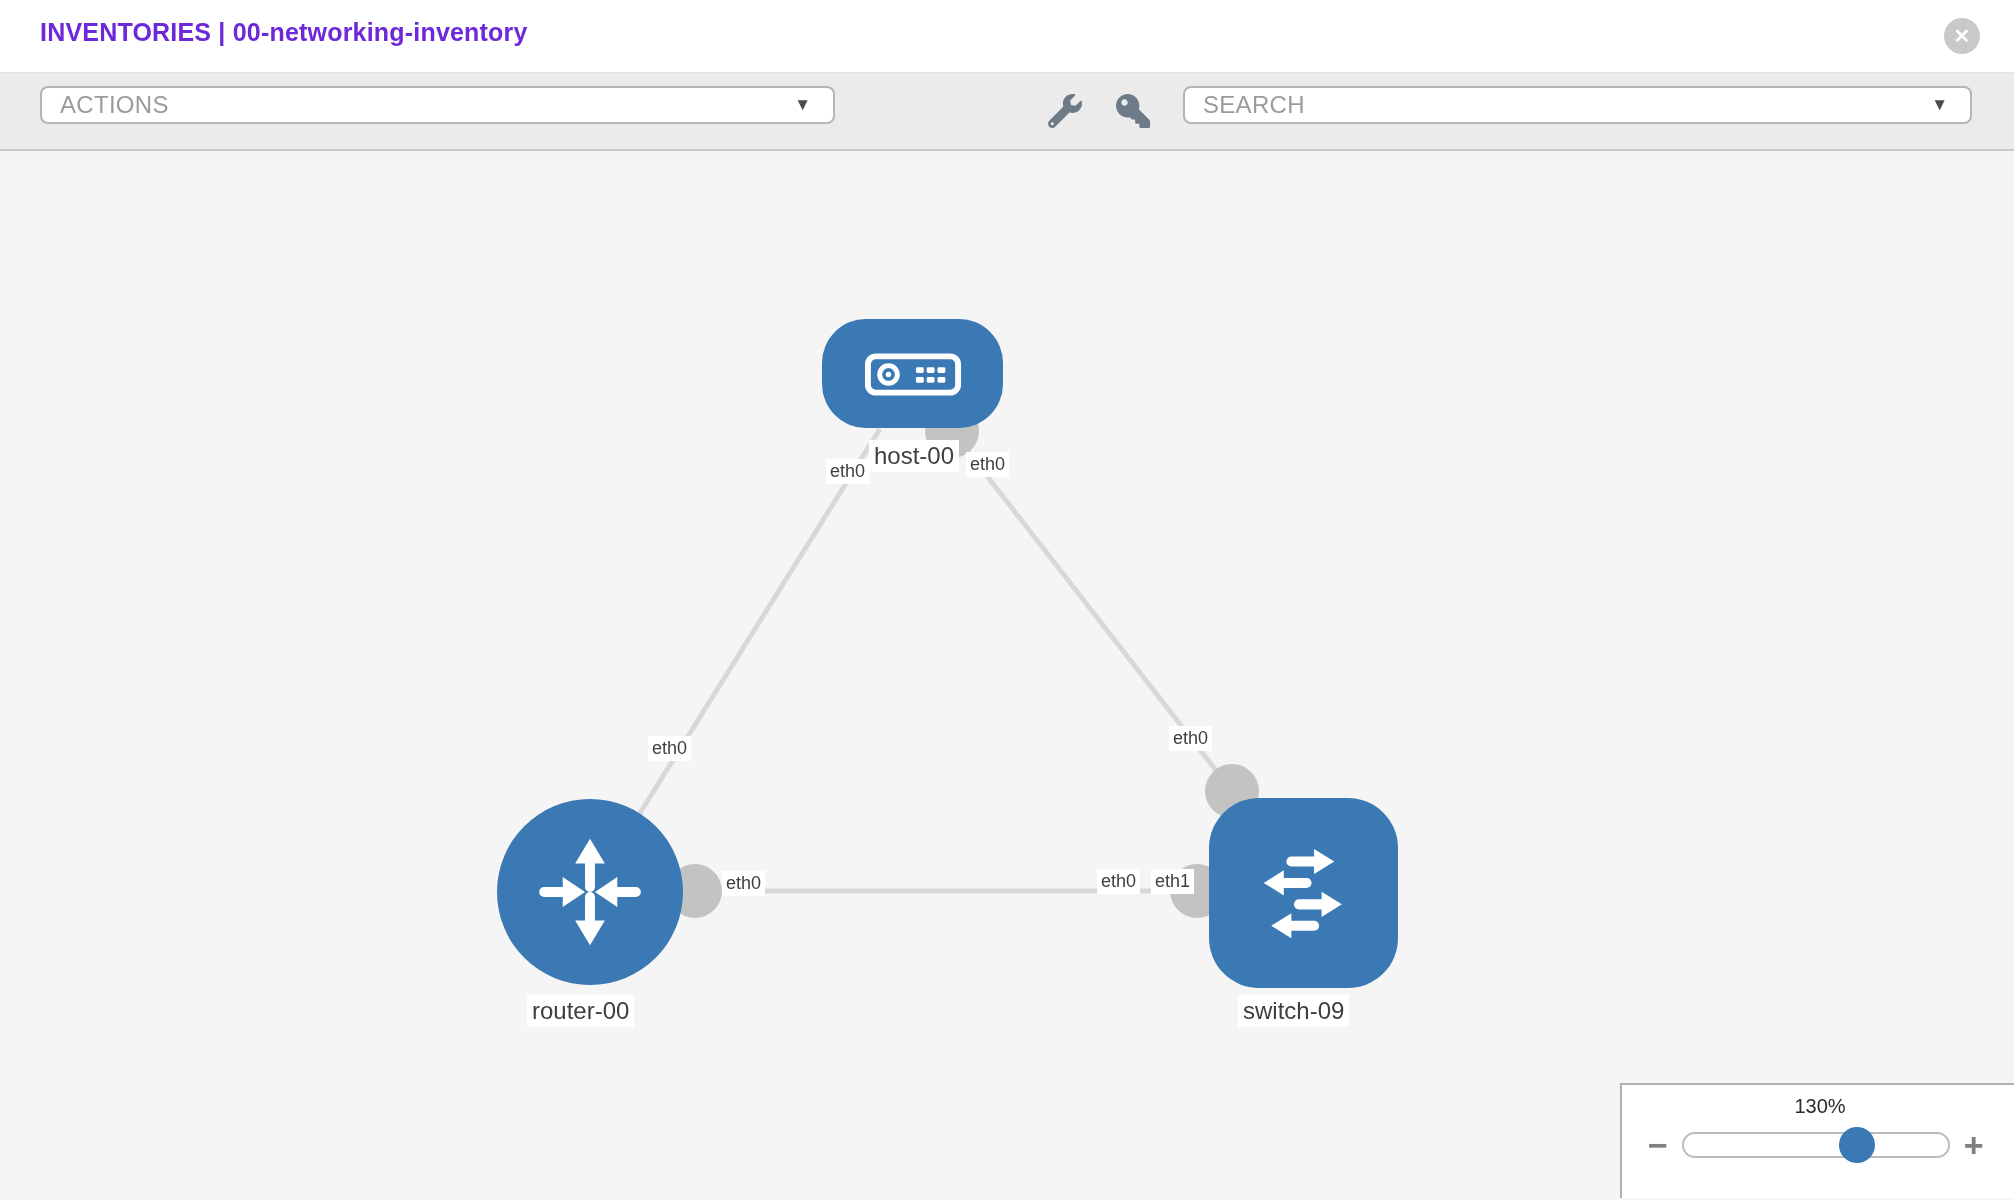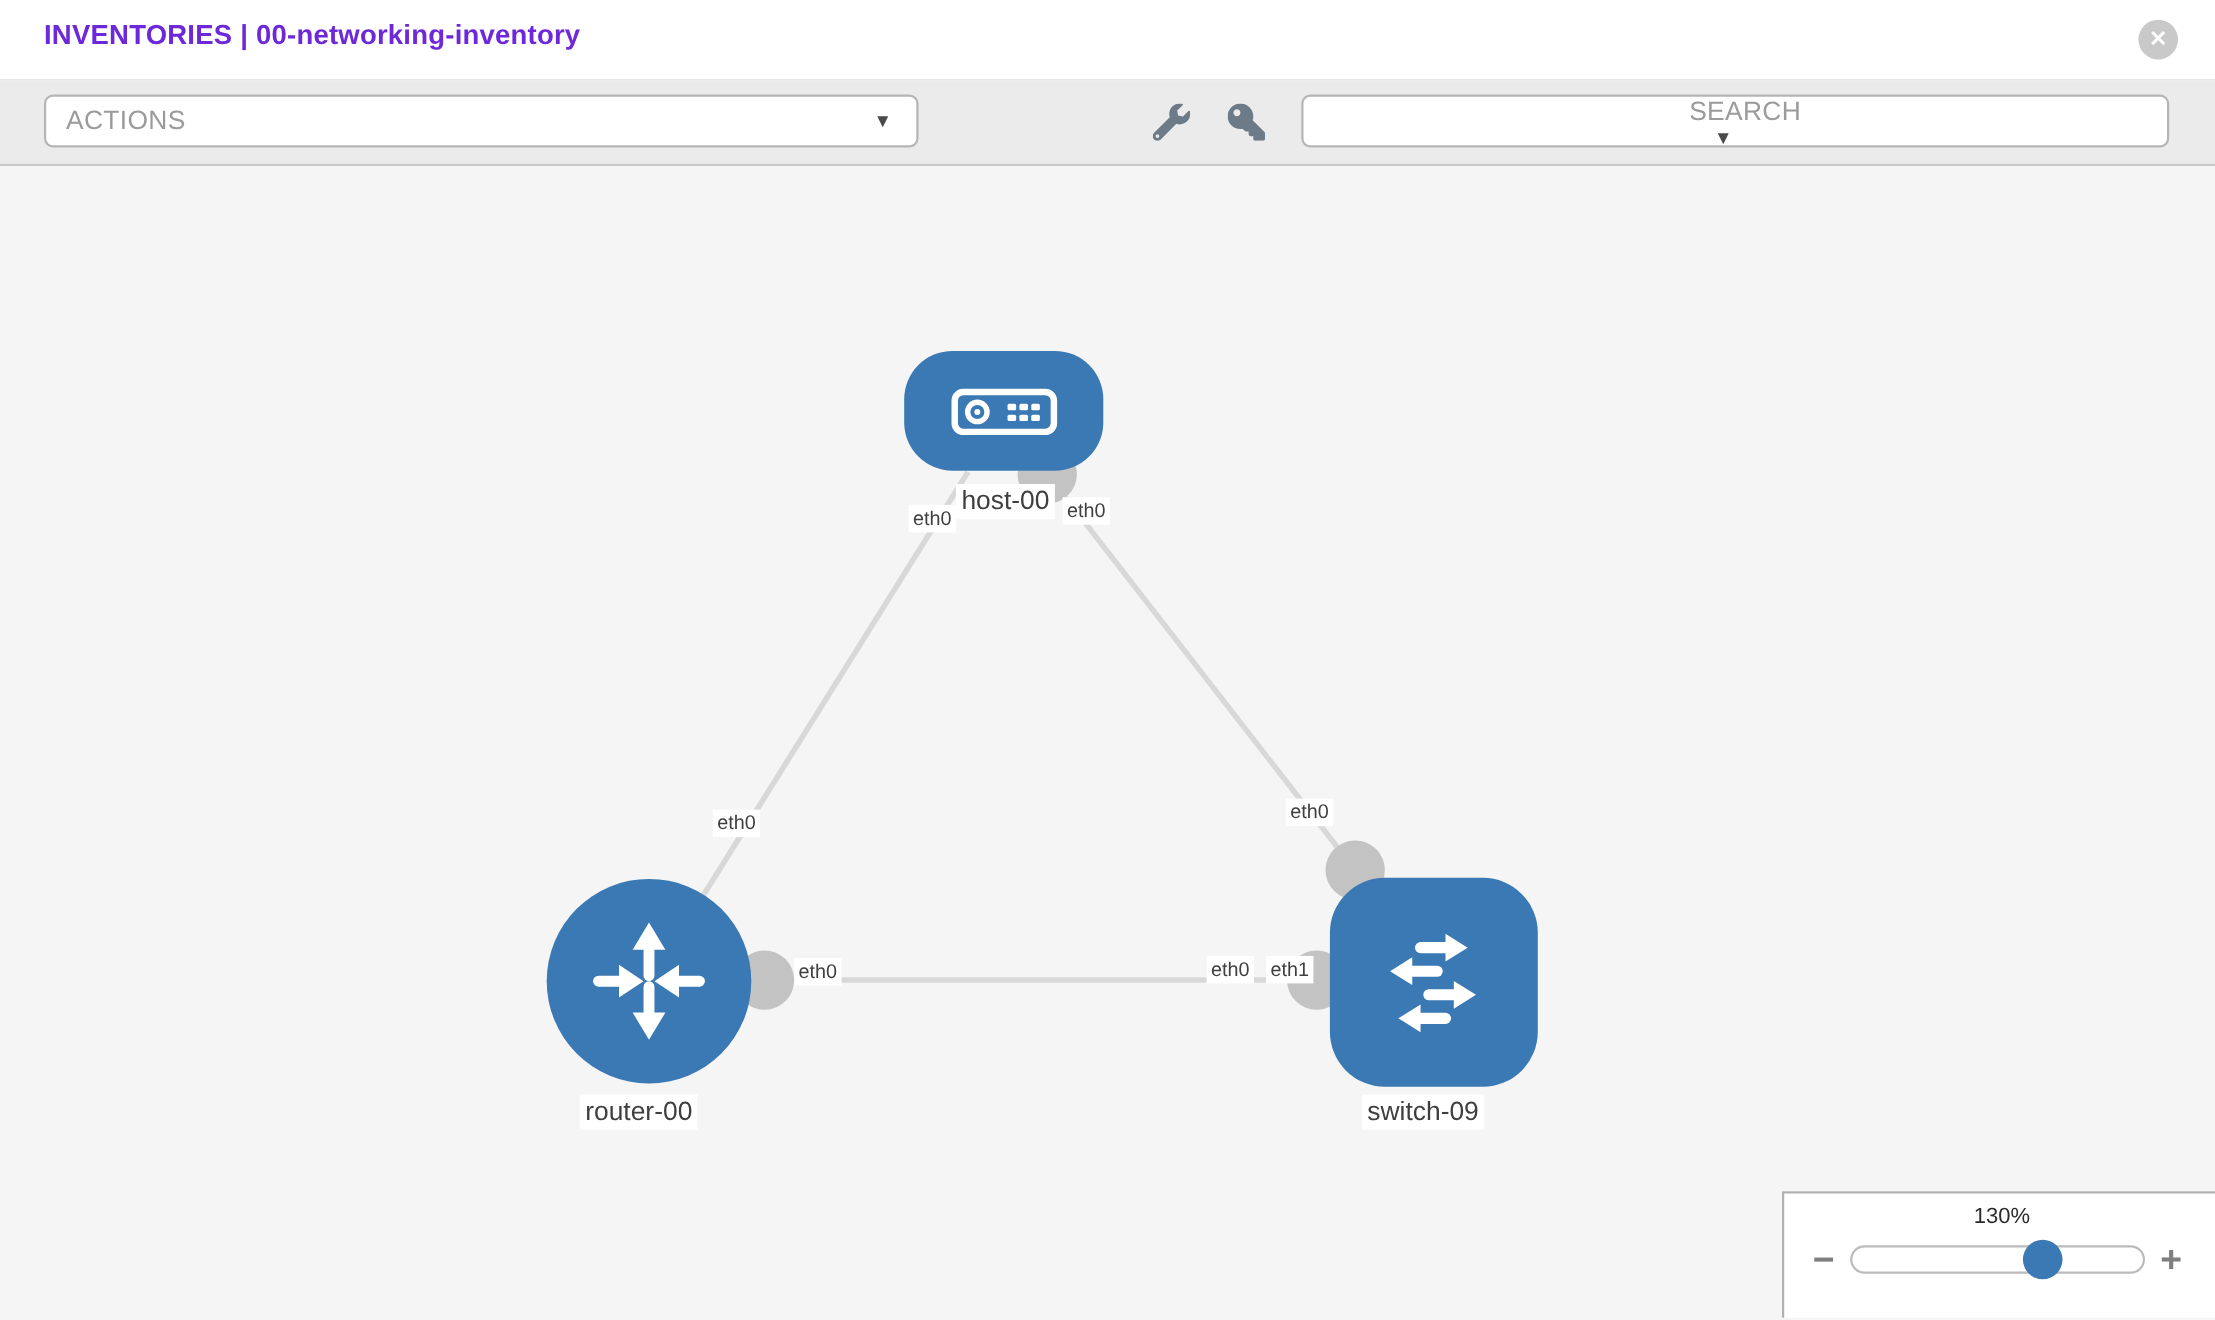--- a/index.html
+++ b/index.html
@@ -10,26 +10,26 @@
 
   
   .header { position:relative; height:73px; background:#ffffff; border-bottom:1px solid #e2e2e2; }
   .page-title { position:absolute; left:40px; top:18px; font-size:25px; font-weight:bold; color:#6d28d9; letter-spacing:0.2px; }
   .close-btn { position:absolute; right:34px; top:18px; width:36px; height:36px; border-radius:50%;
     background:#c9c9c9; display:flex; align-items:center; justify-content:center; cursor:pointer; }
   .close-btn span { color:#ffffff; font-size:20px; font-weight:bold; line-height:1; }
 
   
   .toolbar { position:relative; height:78px; background:#ebebeb; border-bottom:2px solid #c9c9c9; }
-  .select { position:absolute; top:13px; height:48px; background:#ffffff; border:2px solid #b5b5b5;
-    border-radius:8px; display:flex; align-items:center; cursor:pointer; }
+  .select { position:absolute; top:13px; height:38px; background:#ffffff; border:2px solid #b5b5b5;
+    border-radius:8px; display:flex; align-items:center; cursor:pointer;gap:24px; }
   .select .select-text { margin-left:18px; font-size:24px; color:#9b9b9b; letter-spacing:0.3px; flex:1; }
   .select .caret { margin-right:22px; font-size:17px; color:#4a4a4a; }
   .select.actions { left:40px; width:795px; }
-  .select.search  { left:1183px; width:789px;flex-direction:column; }
+  .select.search  { left:1183px; width:789px; }
   .tool-icon { position:absolute; top:92px; width:38px; height:38px; display:flex;
     align-items:center; justify-content:center; cursor:pointer; }
   .tool-icon svg { fill:#6d7a87; }
   .tool-icon.wrench { left:1046px; top:19px; }
   .tool-icon.key    { left:1114px; top:19px; }
 
   
   .canvas { position:relative; width:2014px; height:1047px; background:#f5f5f5; overflow:hidden;text-decoration:underline; }
   svg.links { position:absolute; left:0; top:0; z-index:1; }
   svg.links line { stroke:#d8d8d8; stroke-width:5; }

